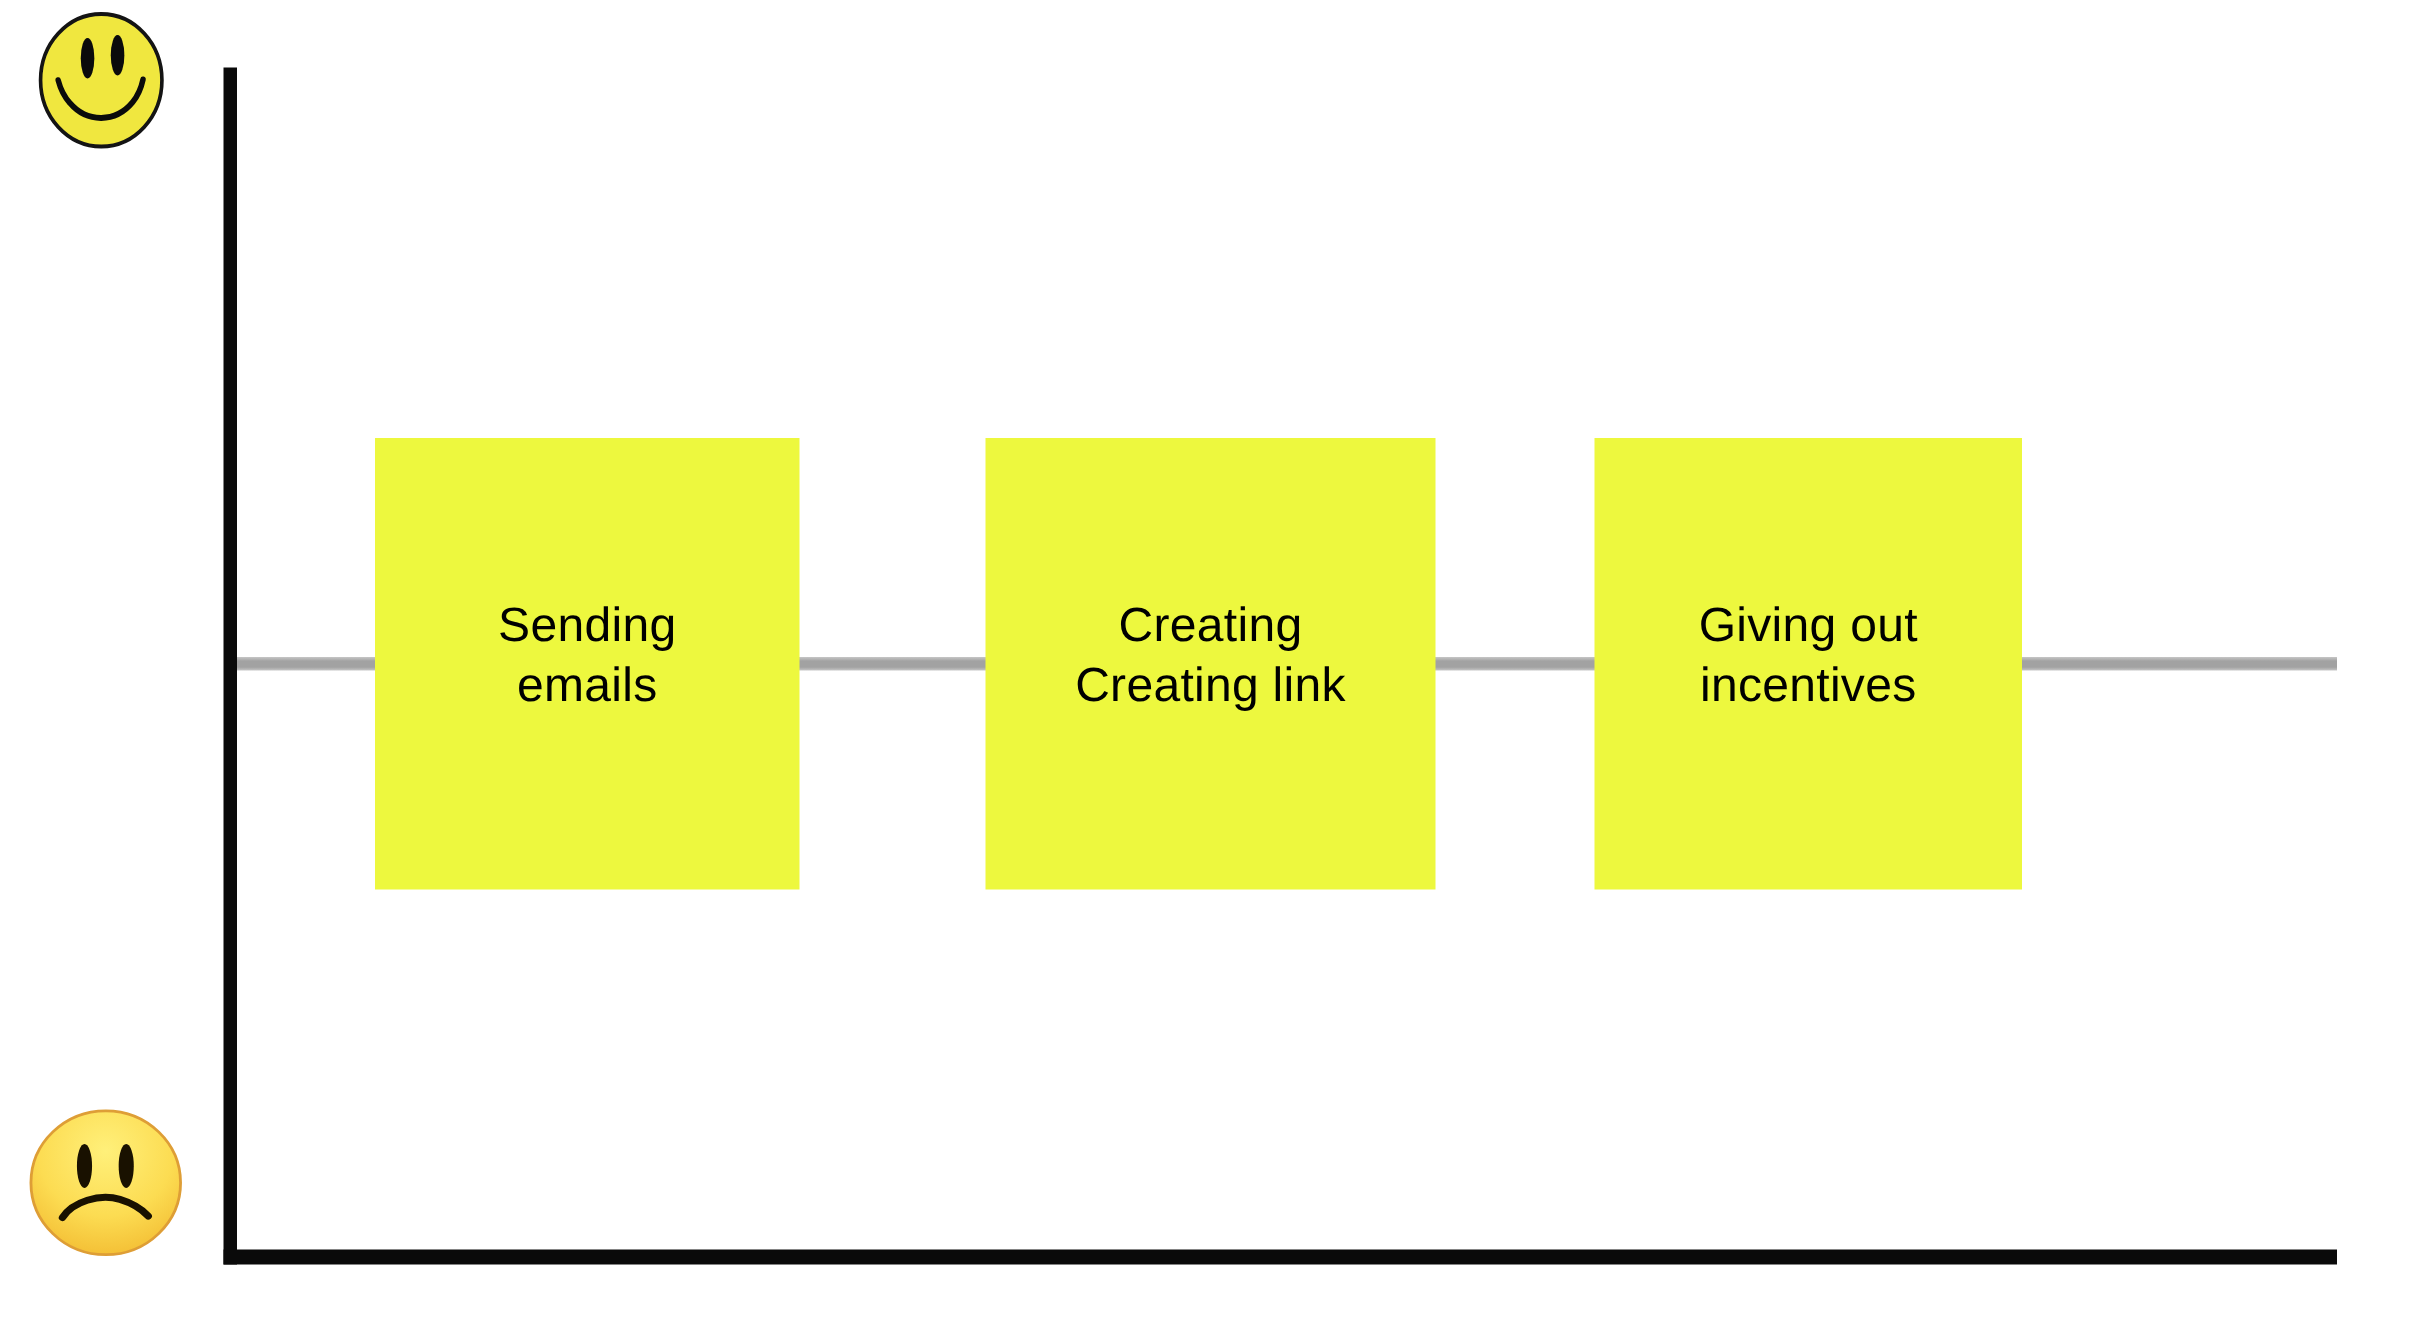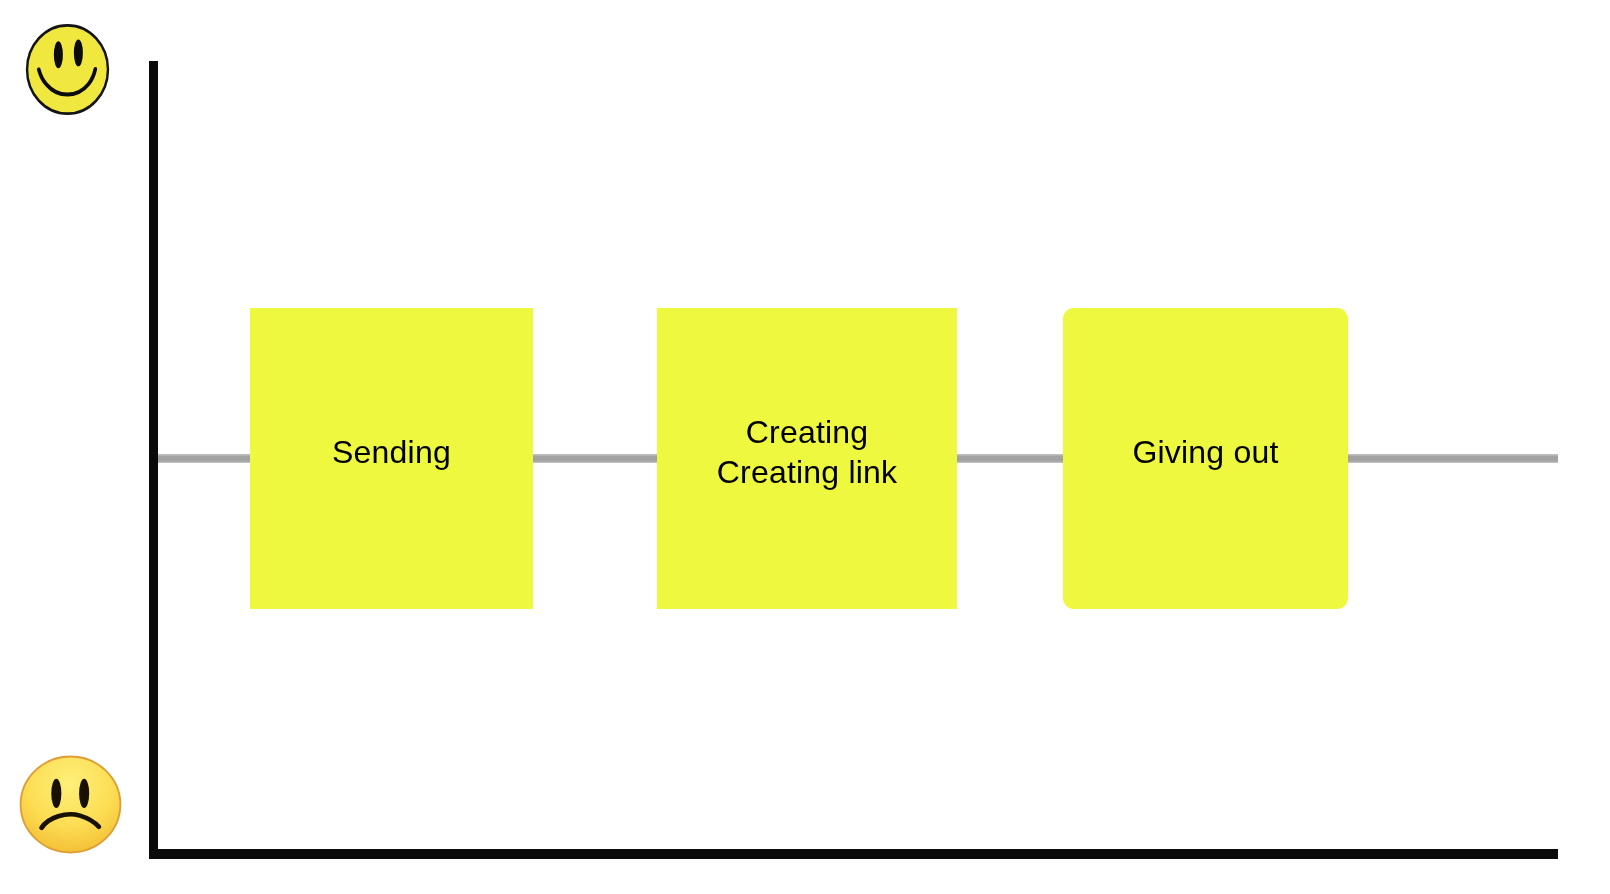--- a/index.html
+++ b/index.html
@@ -3,21 +3,21 @@
 <meta charset="utf-8">
 <style>
   html, body { margin: 0; padding: 0; }
   body {
     width: 1610px; height: 894px;
     background: #ffffff;
     font-family: "Liberation Sans", sans-serif;
     position: relative;
     overflow: hidden;
   }
-  .canvas { position: absolute; inset: 0; margin-top: 16px; }
+  .canvas { position: absolute; inset: 0; }
 
   
   .y-axis {
     position: absolute;
     left: 149px; top: 45px;
     width: 9px; height: 798px;
     background: #0a0a0a;
     z-index: 3;
   }
   .x-axis {
@@ -46,21 +46,21 @@
     z-index: 2;
     display: flex;
     align-items: center;
     justify-content: center;
     text-align: center;
     padding-bottom: 14px;
     box-sizing: border-box;
   }
   .note-1 { left: 250px; width: 283px; }
   .note-2 { left: 657px; width: 300px; }
-  .note-3 { left: 1063px; width: 285px; border-radius: 11px; }
+  .note-3 { left: 1063px; width: 285px; }
   .note-label {
     font-size: 32px;
     line-height: 40px;
     color: #000000;
     letter-spacing: 0.2px;
   }
   .note-label span { display: block; }
 
   
   .face { position: absolute; z-index: 4; }
@@ -100,29 +100,31 @@
       <circle cx="50" cy="50" r="47.5" fill="url(#sadGrad)" stroke="#DE9E36" stroke-width="1.8"></circle>
       <ellipse cx="36.5" cy="39" rx="4.8" ry="14.5" fill="#191100"></ellipse>
       <ellipse cx="63" cy="39" rx="4.8" ry="14.5" fill="#191100"></ellipse>
       <path d="M 22.5 73 C 29 62.5 46 57 59 61 C 66 63.2 72.5 67 77 72" fill="none" stroke="#191100" stroke-width="4.6" stroke-linecap="round"></path>
     </svg>
   </div>
 
   <div class="note note-1">
     <div class="note-label">
       <span>Sending</span>
+      <span>emails</span>
     </div>
   </div>
 
   <div class="note note-2">
     <div class="note-label">
       <span>Creating</span>
       <span>Creating link</span>
     </div>
   </div>
 
   <div class="note note-3">
     <div class="note-label">
       <span>Giving out</span>
+      <span>incentives</span>
     </div>
   </div>
 
 </div>
 
 </body></html>

